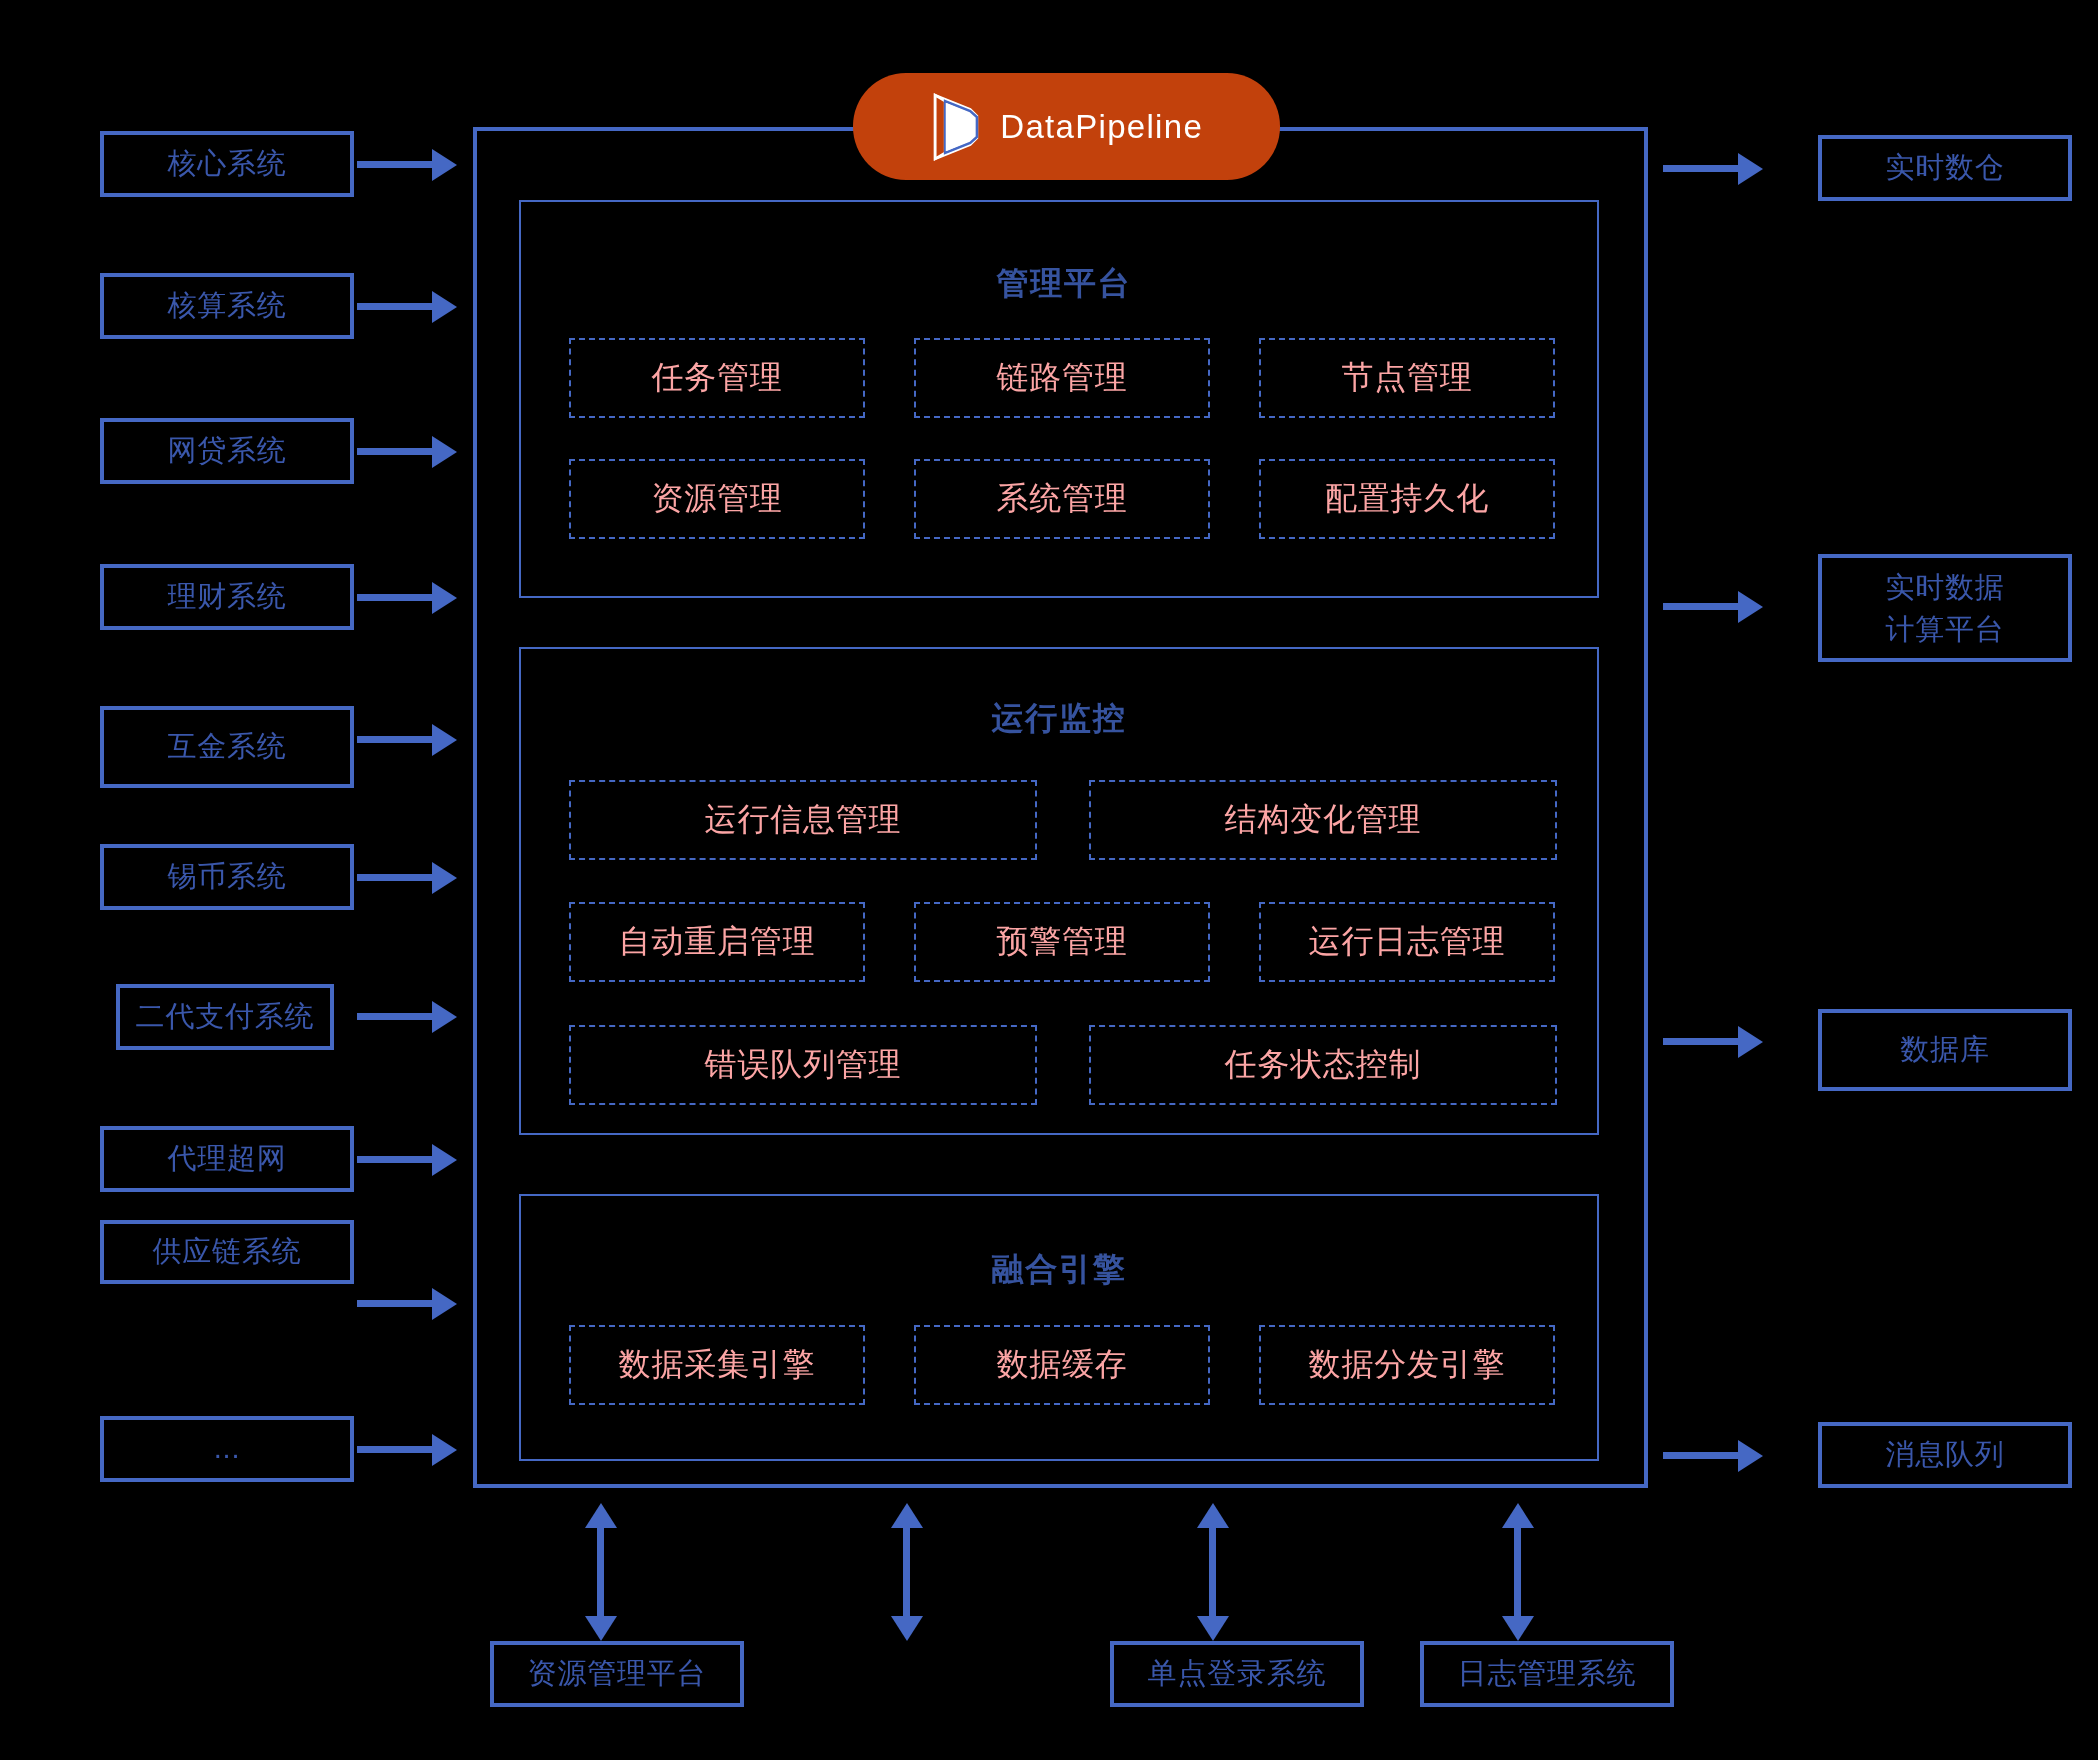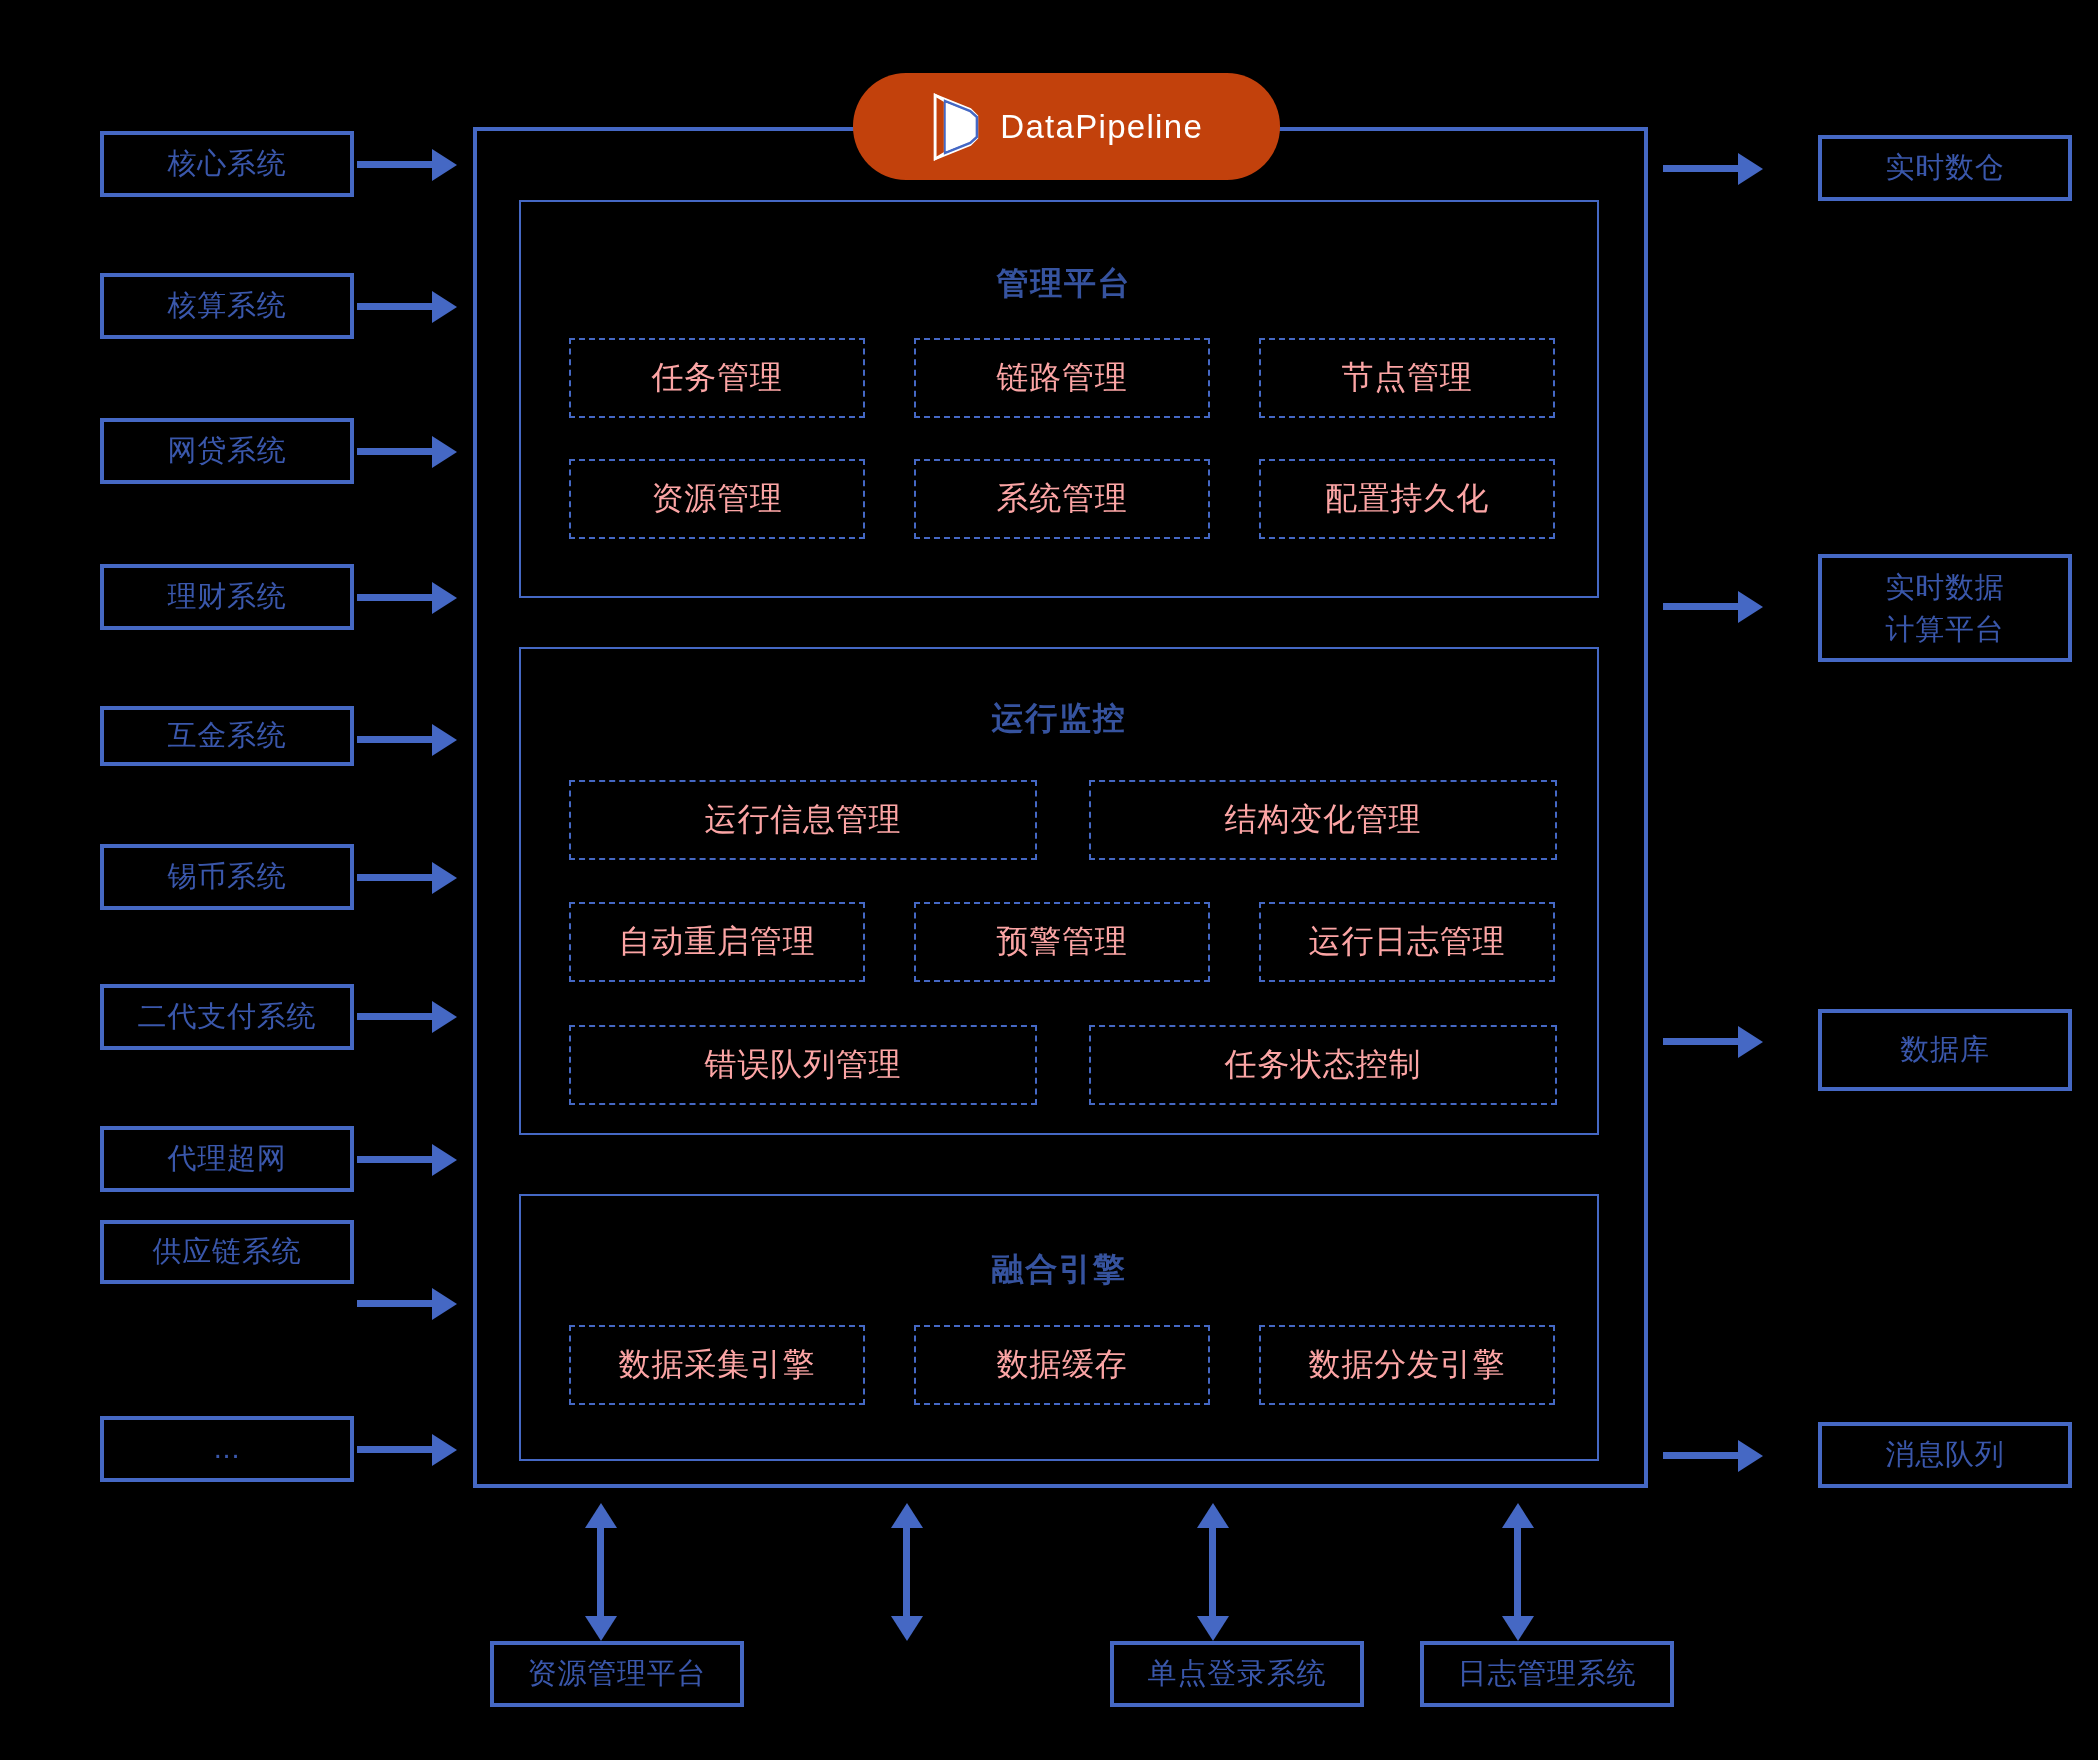--- a/index.html
+++ b/index.html
@@ -148,27 +148,27 @@
   </div>
   <div class="ext-box" style="left:78px; top:273px; width:254px; height:66px;">
     <span>核算系统</span>
   </div>
   <div class="ext-box" style="left:78px; top:418px; width:254px; height:66px;">
     <span>网贷系统</span>
   </div>
   <div class="ext-box" style="left:78px; top:564px; width:254px; height:66px;">
     <span>理财系统</span>
   </div>
-  <div class="ext-box" style="left:78px; top:706px; width:254px; height:60px;">
+  <div class="ext-box" style="left:78px; top:706px; width:254px; height:82px;">
     <span>互金系统</span>
   </div>
   <div class="ext-box" style="left:78px; top:844px; width:254px; height:66px;">
     <span>锡币系统</span>
   </div>
-  <div class="ext-box" style="left:78px; top:984px; width:254px; height:66px;">
+  <div class="ext-box" style="left:94px; top:984px; width:218px; height:66px;">
     <span>二代支付系统</span>
   </div>
   <div class="ext-box" style="left:78px; top:1126px; width:254px; height:66px;">
     <span>代理超网</span>
   </div>
   <div class="ext-box" style="left:78px; top:1220px; width:254px; height:64px;">
     <span>供应链系统</span>
   </div>
   <div class="ext-box" style="left:78px; top:1416px; width:254px; height:66px;">
     <span>...</span>

